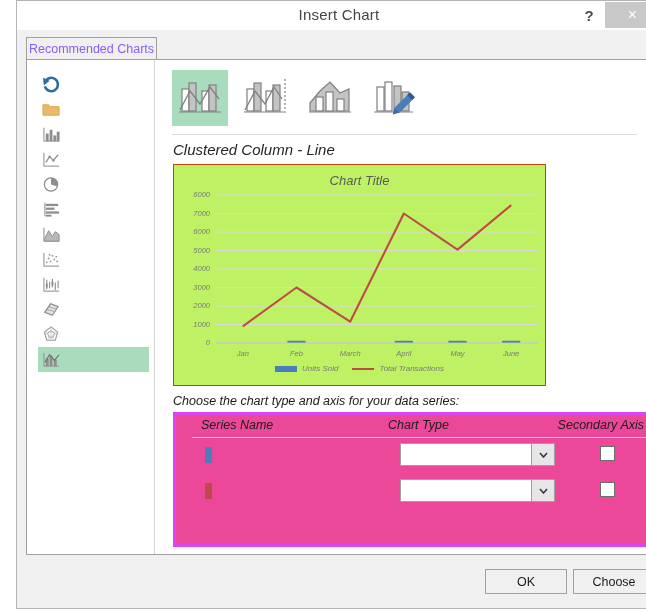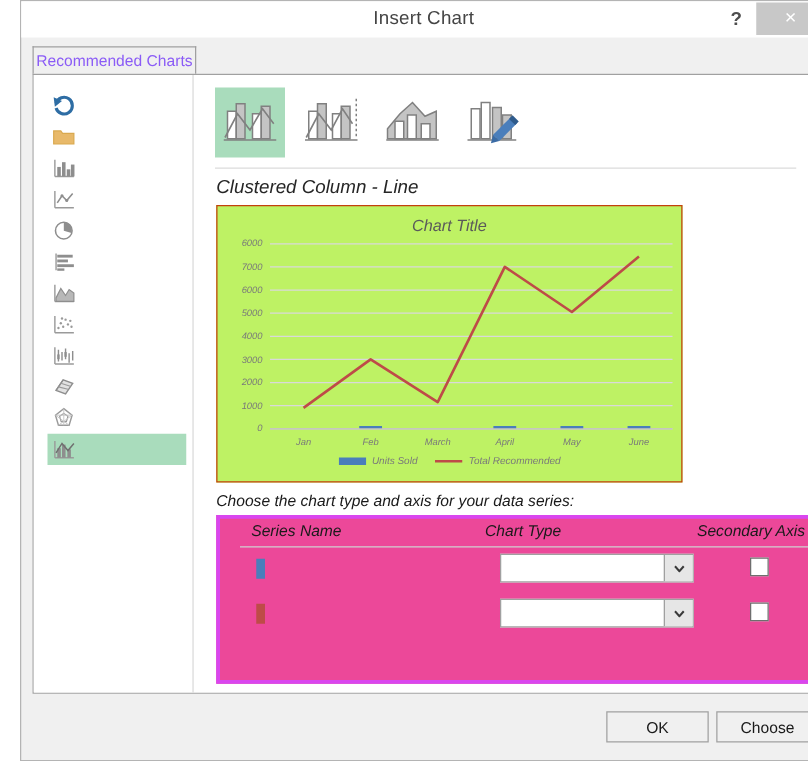--- a/index.html
+++ b/index.html
@@ -411,21 +411,21 @@
             <div class="lg">
               <svg width="22" height="7">
                   <rect width="22" height="6" y="1" fill="#4a7ebb"></rect>
                 </svg>
               <span class="lg-txt">Units Sold</span>
             </div>
             <div class="lg">
               <svg width="22" height="7">
                   <line x1="0" y1="4" x2="22" y2="4" stroke="#be4b48" stroke-width="2"></line>
                 </svg>
-              <span class="lg-txt">Total Recommended</span>
+              <span class="lg-txt">Total Transactions</span>
             </div>
           </div>
         </div>
       </div>
 
       <div class="choose-label">Choose the chart type and axis for your data series:</div>
 
       <div class="series-box">
         <div class="series-head">
           <span class="sh sh-name">Series Name</span>

